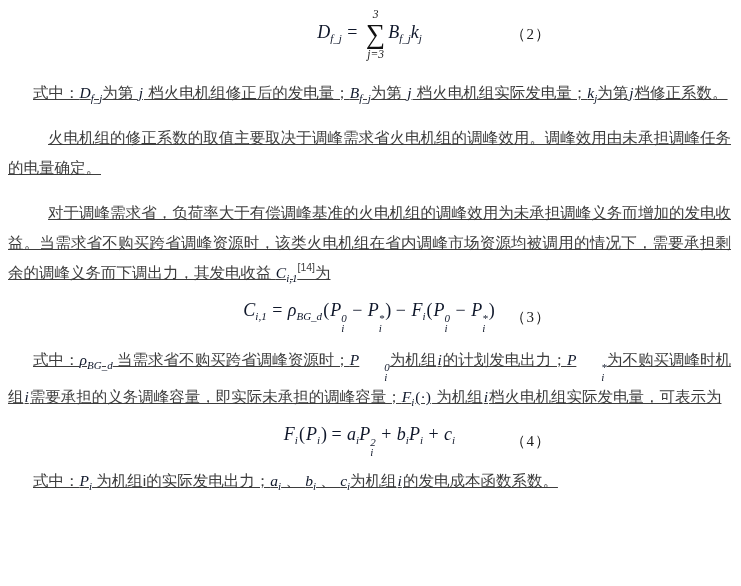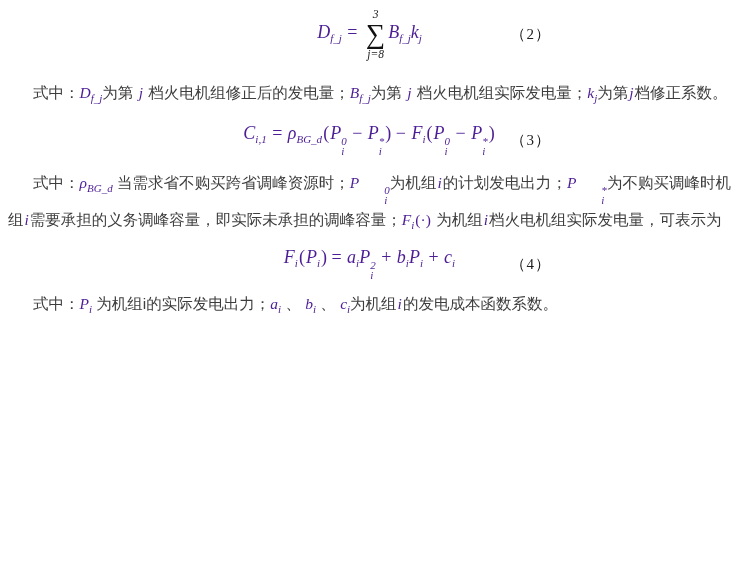--- a/index.html
+++ b/index.html
@@ -9,31 +9,32 @@
     width:741px; height:586px;
     padding:4px 10px 0 8px;
     font-family:"Liberation Sans","DejaVu Sans",sans-serif;
     font-size:15.5px;
     color:#3d3d3d;
   }
   .para {
     margin:0 0 15px 0;
     line-height:30px;
     text-align:justify;
+    text-decoration:underline;
   }
   .para.note-ind { text-indent:25px; }   
   .para.body-ind { text-indent:40px; }   
   .para.tight { margin-bottom:12px; }
   .para.last { margin-bottom:16px; }
 
   
   .rt { font-family:"Liberation Sans","DejaVu Sans",sans-serif; }
   .ivar, .mv, .mo {
     font-family:"Liberation Serif","DejaVu Serif",serif;
-    color:#4c1d95;
+    color:#0f172a;
   }
   .ivar { font-style:italic; padding:0 1px; }
   .mv { font-style:italic; }
   .mv .mv-base { font-style:italic; }
   .mo { font-style:normal; padding:0 1px; }
   sub, sup { line-height:0; }
   .mv sub { font-size:11px; font-style:italic; vertical-align:-4px; }
   .cite {
     font-family:"Liberation Sans","DejaVu Sans",sans-serif;
     font-size:10.5px; font-style:normal;
@@ -76,28 +77,30 @@
 </style>
 </head>
 <body>
 
 <div class="doc">
 
   <div class="eq-row eq2">
     <span class="formula"><span class="mv"><span class="mv-base">D</span><sub>f_j</sub></span><span class="mo"> = </span><span class="sum">
           <span class="sum-lim">3</span>
           <span class="sigma">∑</span>
-          <span class="sum-lim">j=8</span>
+          <span class="sum-lim">j=3</span>
         </span><span class="mv"><span class="mv-base">B</span><sub>f_j</sub></span><span class="mv"><span class="mv-base">k</span><sub>j</sub></span></span>
     <span class="eq-num">（2）</span>
   </div>
 
   <p class="para note-ind"><span class="rt">式中：</span><span class="mv"><span class="mv-base">D</span><sub>f_j</sub></span><span class="rt">为第 </span><span class="ivar">j</span><span class="rt"> 档火电机组修正后的发电量；</span><span class="mv"><span class="mv-base">B</span><sub>f_j</sub></span><span class="rt">为第 </span><span class="ivar">j</span><span class="rt"> 档火电机组实际发电量；</span><span class="mv"><span class="mv-base">k</span><sub>j</sub></span><span class="rt">为第</span><span class="ivar">j</span><span class="rt">档修正系数。</span></p>
 
+  <p class="para body-ind"><span class="rt">火电机组的修正系数的取值主要取决于调峰需求省火电机组的调峰效用。调峰效用由未承担调峰任务的电量确定。</span></p>
 
+  <p class="para body-ind tight"><span class="rt">对于调峰需求省，负荷率大于有偿调峰基准的火电机组的调峰效用为未承担调峰义务而增加的发电收益。当需求省不购买跨省调峰资源时，该类火电机组在省内调峰市场资源均被调用的情况下，需要承担剩余的调峰义务而下调出力，其发电收益 </span><span class="mv"><span class="mv-base">C</span><sub>i,1</sub></span><sup class="cite">[14]</sup><span class="rt">为</span></p>
 
   <div class="eq-row eq3">
     <span class="formula"><span class="mv"><span class="mv-base">C</span><sub>i,1</sub></span><span class="mo"> = </span><span class="mv"><span class="mv-base">ρ</span><sub>BG_d</sub></span><span class="mo">(</span><span class="mv"><span class="mv-base">P</span><span class="ss">
             <span>0</span>
             <span>i</span>
           </span></span><span class="mo"> − </span><span class="mv"><span class="mv-base">P</span><span class="ss">
             <span>*</span>
             <span>i</span>
           </span></span><span class="mo">) − </span><span class="mv"><span class="mv-base">F</span><sub>i</sub></span><span class="mo">(</span><span class="mv"><span class="mv-base">P</span><span class="ss">
             <span>0</span>

